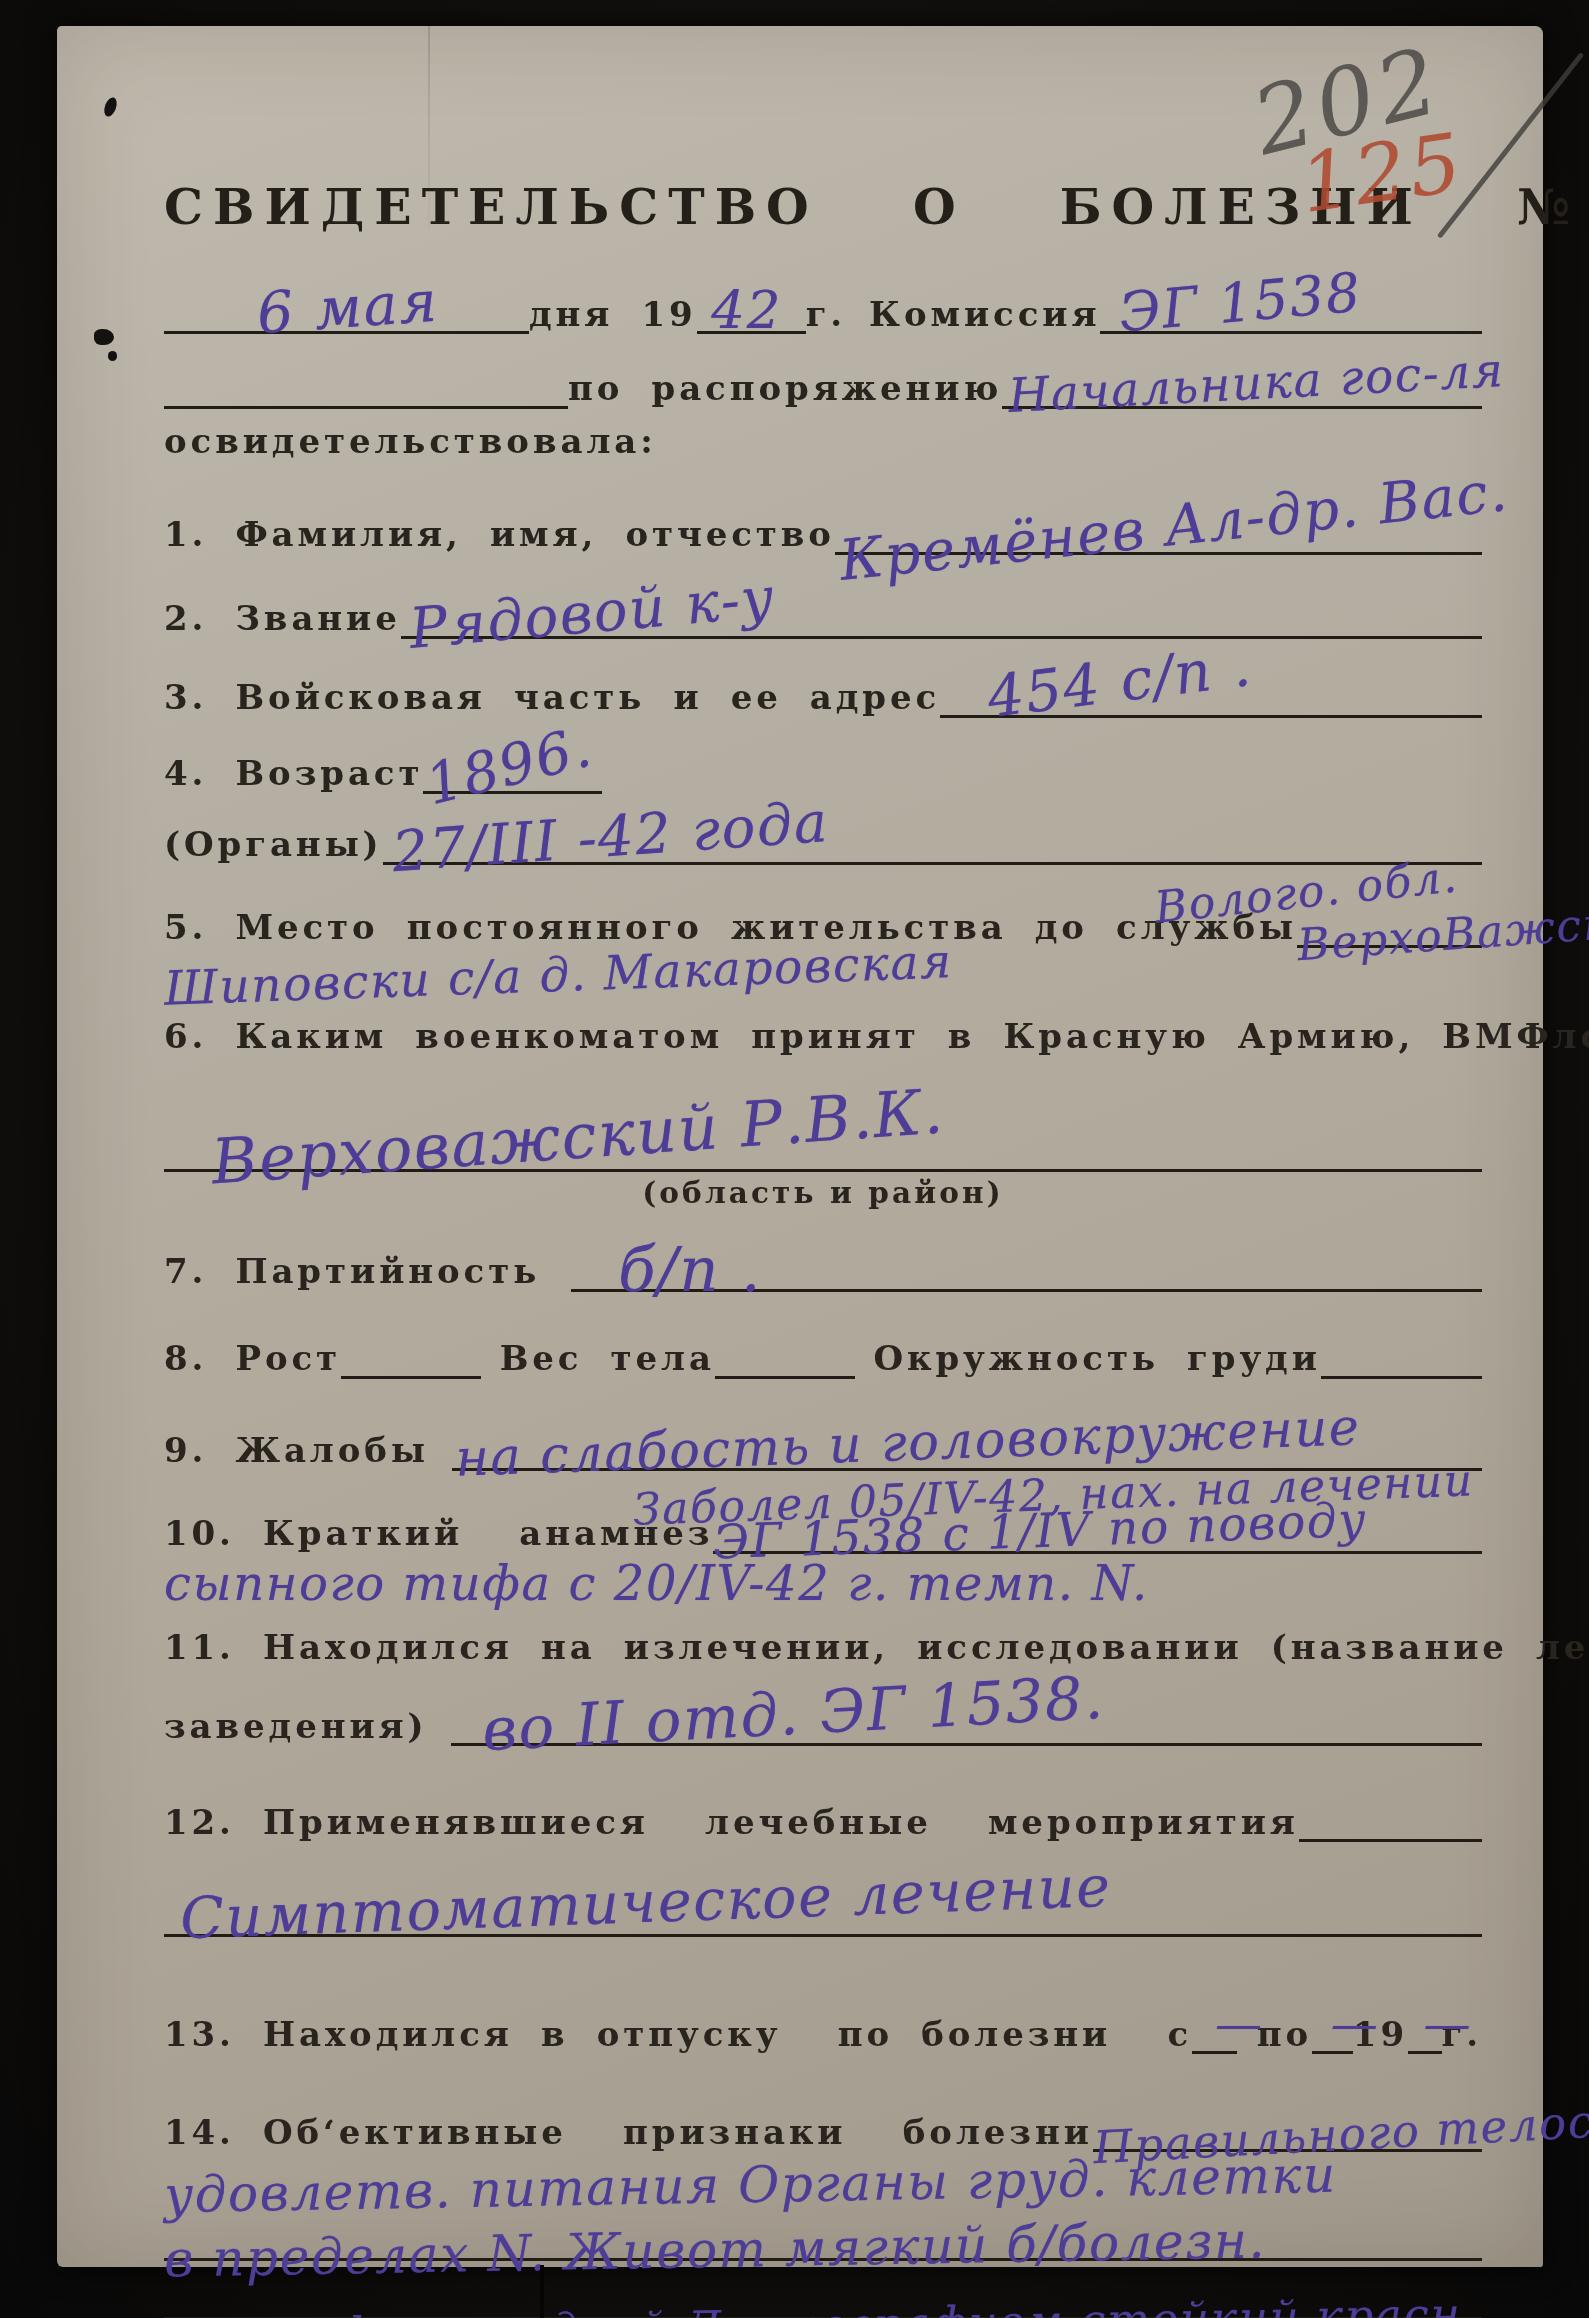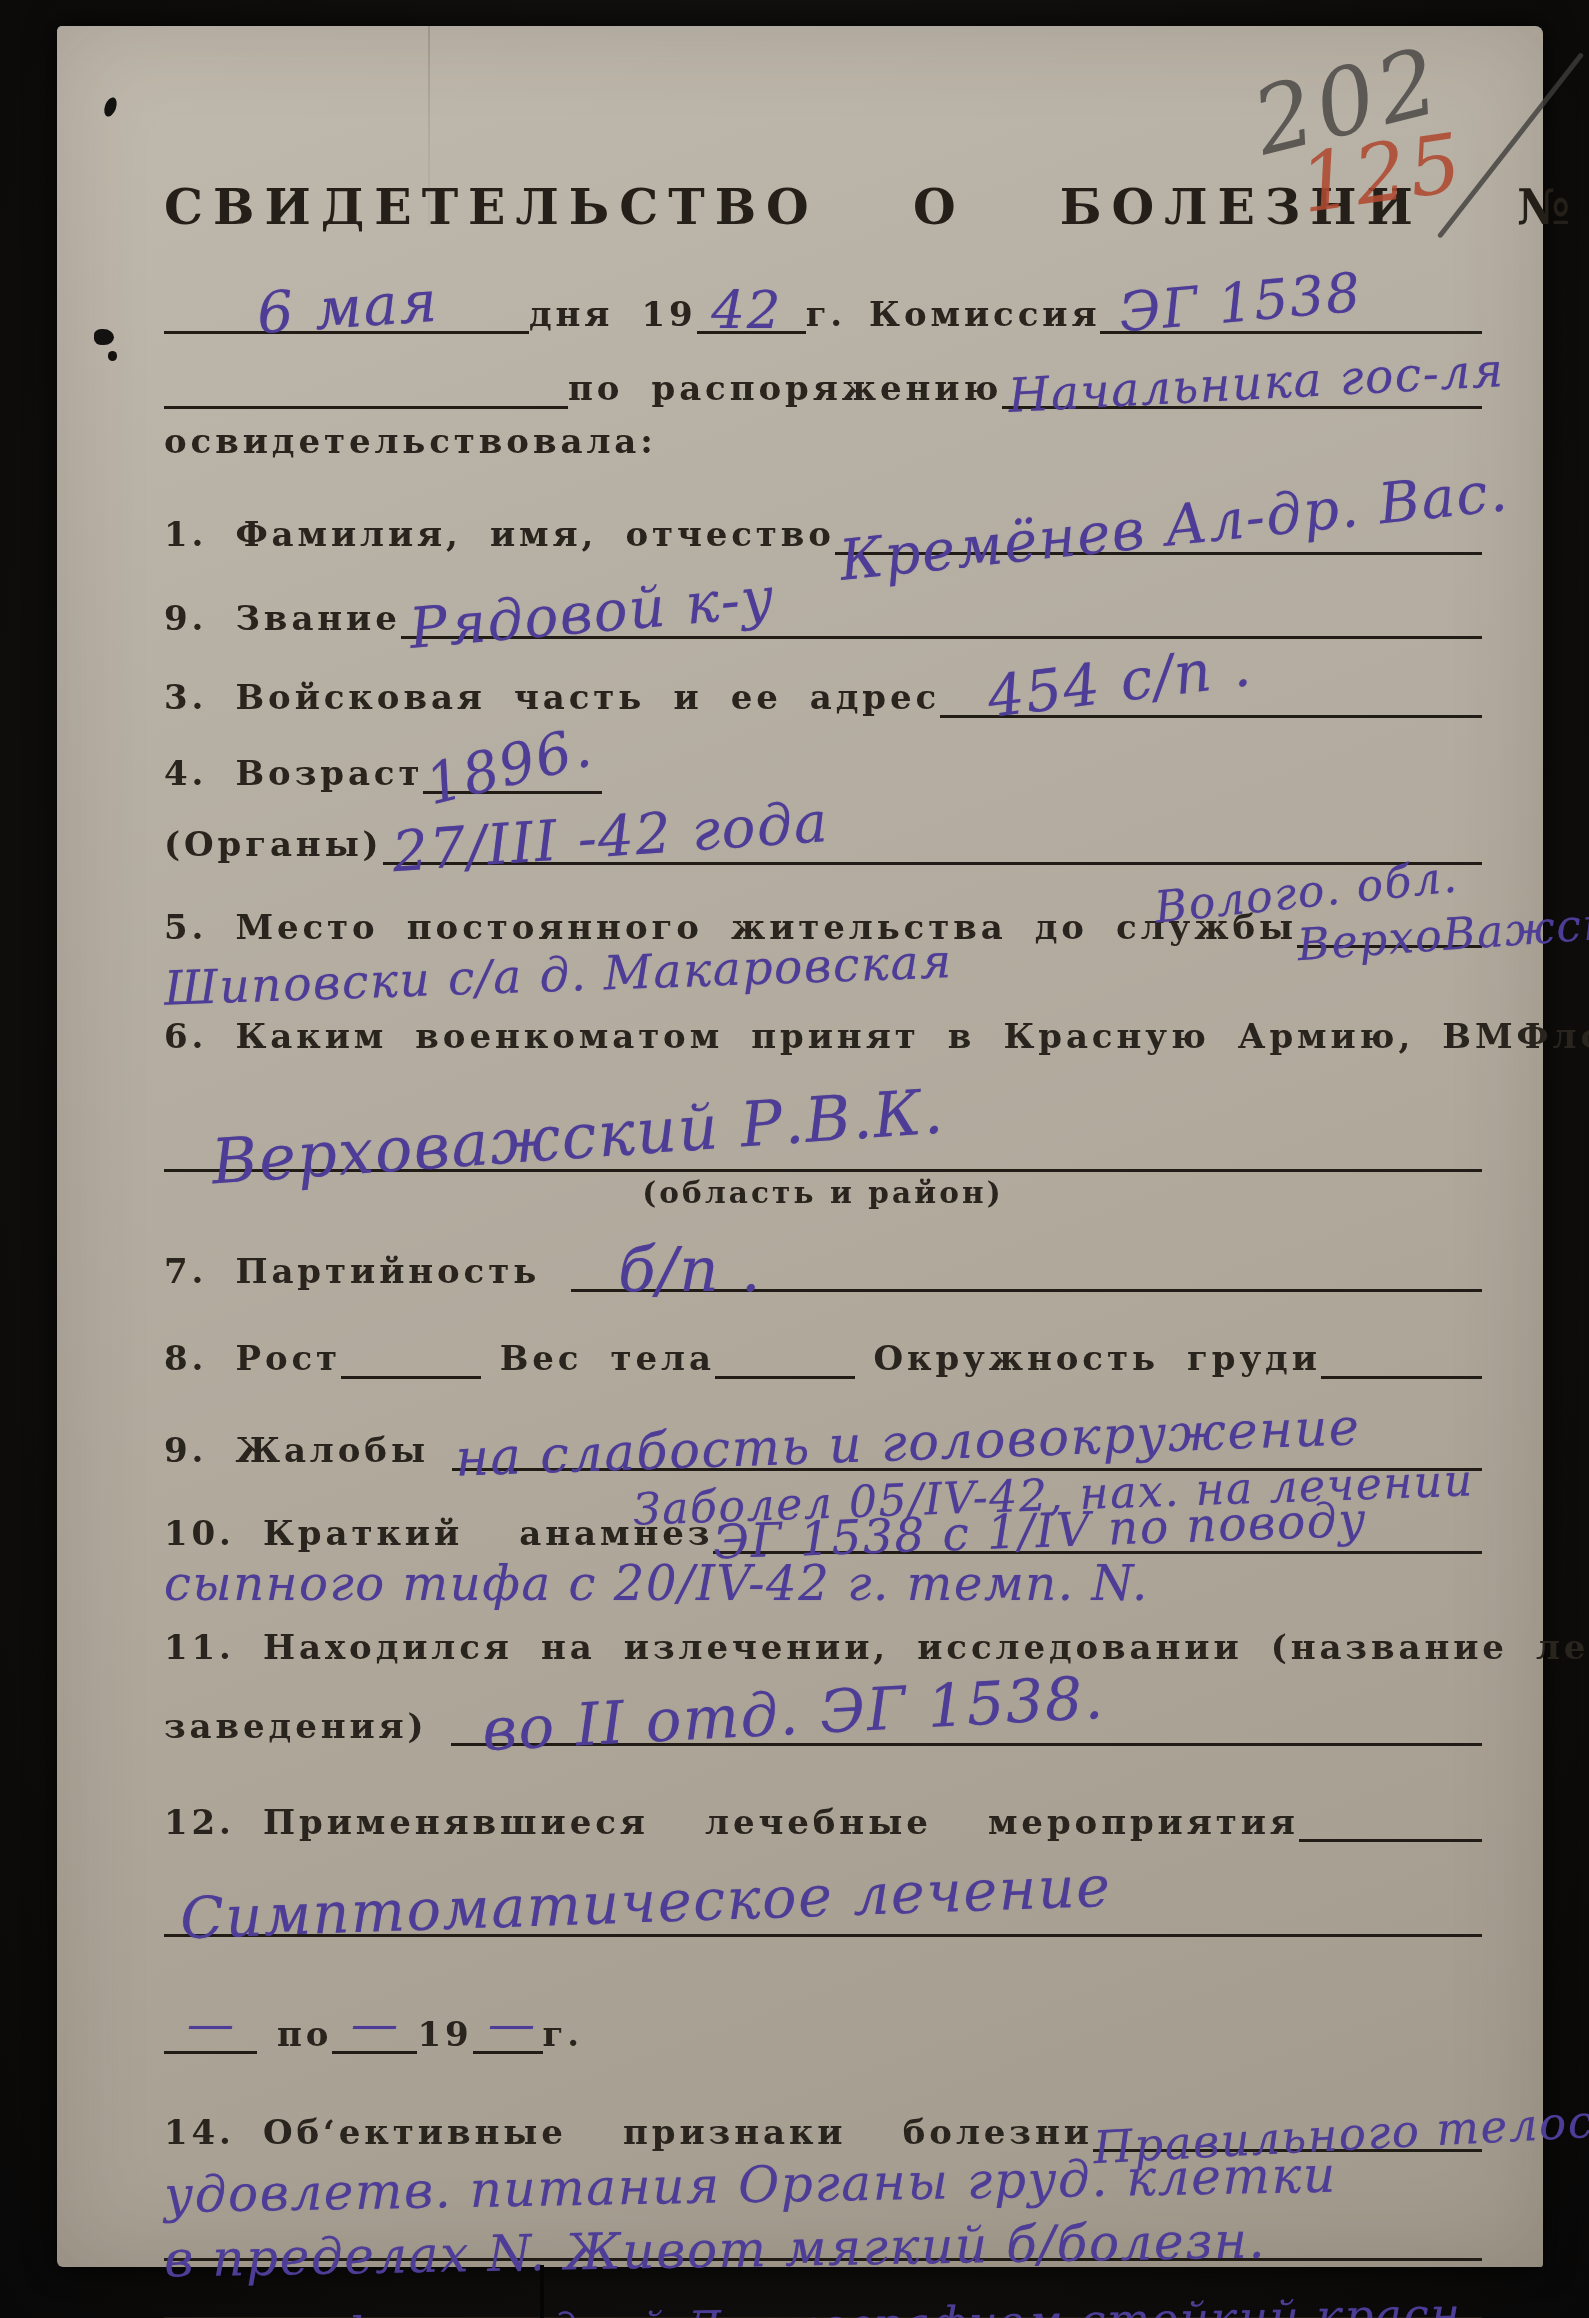--- a/index.html
+++ b/index.html
@@ -100,21 +100,21 @@
     </div>
 
     <div class="row" style="margin-top:45px;">
       <span class="print">1. Фамилия, имя, отчество</span>
       <span class="wline fill">
         <span class="hand" style="left:3.1px;font-size:56px;transform:rotate(-6deg);bottom:-1.6px;">Кремёнев Ал-др. Вас.</span>
       </span>
     </div>
 
     <div class="row" style="margin-top:36px;">
-      <span class="print">9. Звание</span>
+      <span class="print">2. Звание</span>
       <span class="wline fill">
         <span class="hand" style="left:7.8px;font-size:56px;transform:rotate(-5deg);">Рядовой  к-у</span>
       </span>
     </div>
 
     <div class="row" style="margin-top:31px;">
       <span class="print">3. Войсковая часть и ее адрес</span>
       <span class="wline fill">
         <span class="hand" style="left:47px;font-size:57px;transform:rotate(-7deg);bottom:4.7px;">454  с/п .</span>
       </span>
@@ -210,20 +210,21 @@
       <span class="print">12. Применявшиеся  лечебные  мероприятия</span>
       <span class="wline short fill"></span>
     </div>
     <div class="row" style="margin-top:47px;">
       <span class="wline fill">
         <span class="hand" style="left:15.5px;font-size:57px;transform:rotate(-2deg);bottom:3.1px;">Симптоматическое  лечение</span>
       </span>
     </div>
 
     <div class="row" style="margin-top:75px;">
+      <span class="print">13. Находился в отпуску  по болезни  с</span>
       <span class="wline short" style="width:93px;">
         <span class="hand" style="left:23px;font-size:47px;bottom:4.7px;">—</span>
       </span>
       <span class="print" style="margin-left:20px;">по</span>
       <span class="wline short" style="width:85px;">
         <span class="hand" style="left:18.6px;font-size:47px;bottom:4.7px;">—</span>
       </span>
       <span class="print">19</span>
       <span class="wline short" style="width:70px;">
         <span class="hand" style="left:15.5px;font-size:47px;bottom:4.7px;">—</span>

